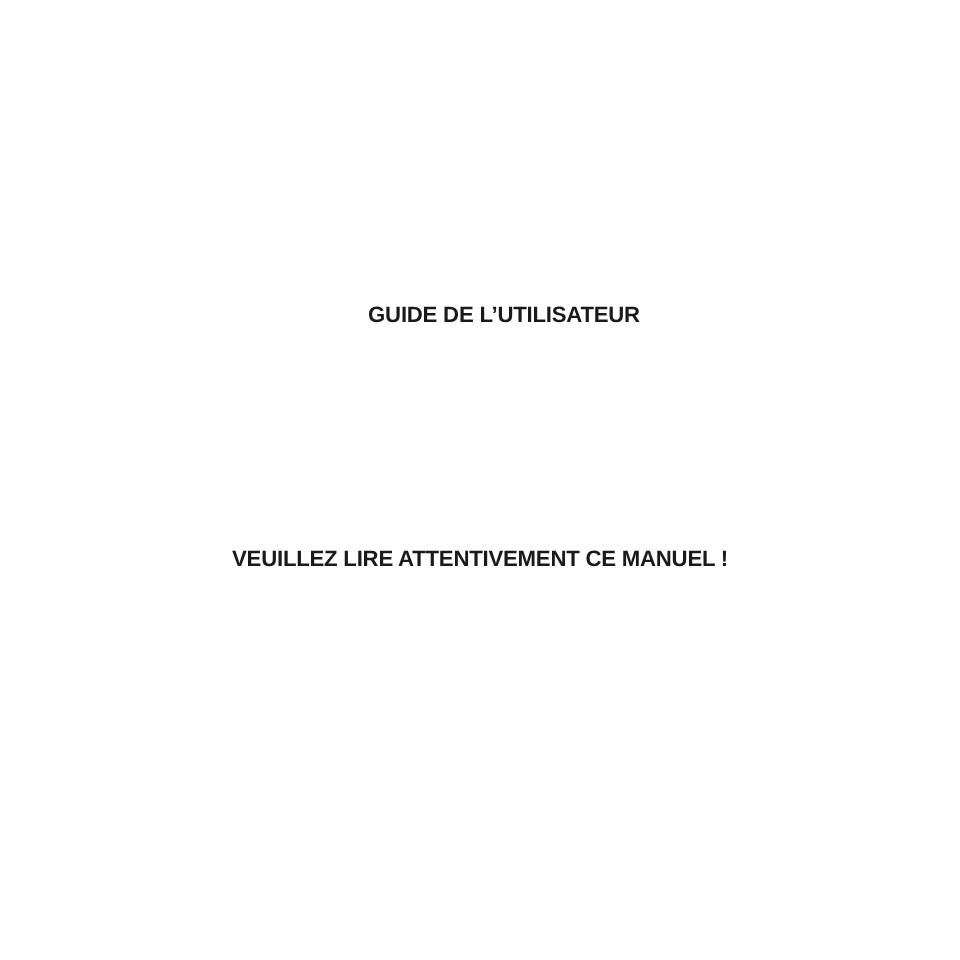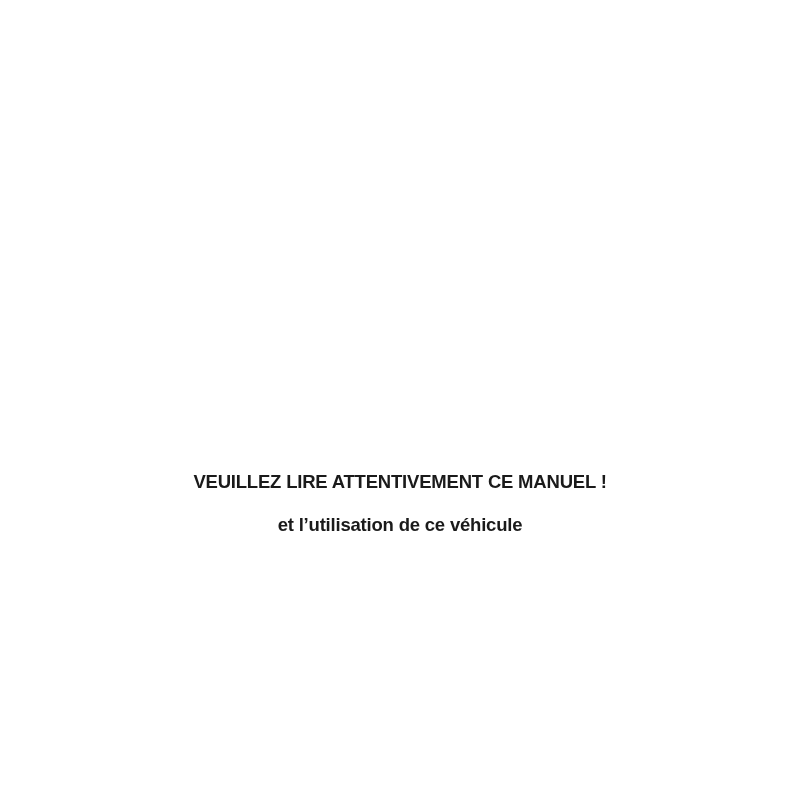--- a/index.html
+++ b/index.html
@@ -37,29 +37,29 @@
     position: absolute;
     top: 452px;
     left: 0;
     width: 800px;
     text-align: center;
     font-size: 18.5px;
     line-height: 27px;
     letter-spacing: -0.2px;
   }
   .notice-block p {
-    margin: 16px;
+    margin: 0;
   }
 </style>
 </head>
 <body>
 
 <div class="page">
 
   <div class="heading-block">
+    <p class="doc-title">GUIDE DE L’UTILISATEUR</p>
   </div>
 
   <div class="notice-block">
     <p>VEUILLEZ LIRE ATTENTIVEMENT CE MANUEL !</p>
-    <p>et l’utilisation de ce véhicule</p>
   </div>
 
 </div>
 
 </body></html>

